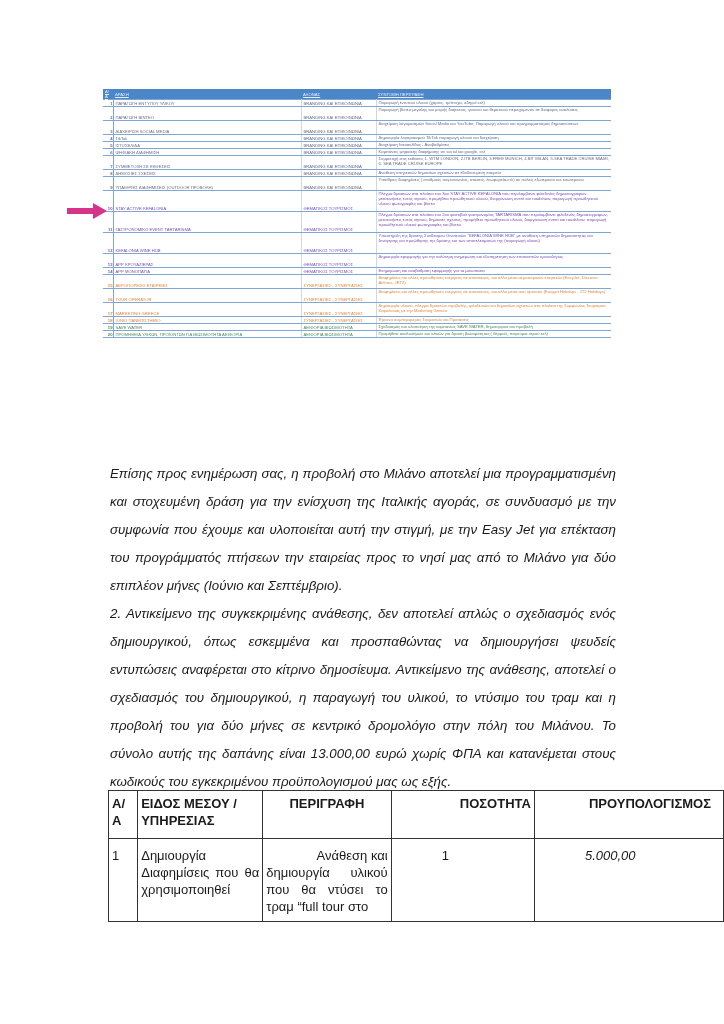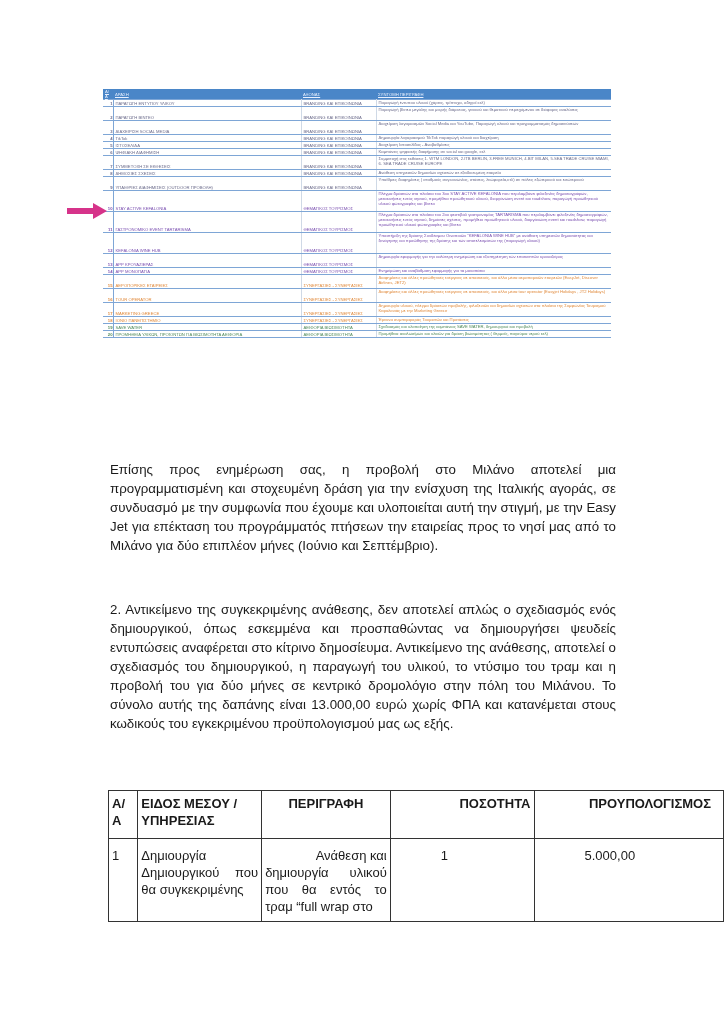--- a/index.html
+++ b/index.html
@@ -21,41 +21,41 @@
   .embed tr.h2 td { height: 13px; }
   .embed tr.h1 td { height: 6px; }
   .embed tr.h3 td { height: 20px; }
   .embed .col-num { width: 10px; }
   .embed .col-name { width: 188px; }
   .embed .col-cat { width: 75px; }
 
   .arrow { position: absolute; left: 67px; top: 203px; width: 40px; height: 16px; }
 
   
-  .para { position: absolute; left: 110px; width: 506px; font-family: "Liberation Sans", sans-serif; font-size: 13.3px; line-height: 19px; text-align: justify; color: #1a1a1a; }
+  .para { position: absolute; left: 110px; width: 506px; font-family: "Liberation Sans", sans-serif; font-size: 13.3px; line-height: 28px; text-align: justify; color: #1a1a1a; font-style: italic; }
   .p1 { top: 460px; }
   .p2 { top: 600px; }
 
   
   .btable { position: absolute; left: 108px; top: 790px; border-collapse: collapse; font-family: "Liberation Sans", sans-serif; font-size: 13px; line-height: 17px; color: #1a1a1a; }
   .btable th, .btable td { border: 1.5px solid #333; vertical-align: top; padding: 4px 3px; }
   .btable th { font-weight: bold; height: 39px; }
   .btable td { height: 70px; padding-top: 8px; }
   .c1 { width: 26px; }
   .c2 { width: 130px; margin-left: 26px; }
   .c3 { width: 134px; margin-top: 12px; }
   .c4 { width: 116px; }
   .c5 { width: 156px; }
   .btable th.c3 { text-align: center; }
   .btable th.c4 { text-align: right; }
   .btable th.c5 { text-align: right; padding-right: 12px; white-space: nowrap; }
   .btable td.c2, .btable td.c3 { text-align: justify; }
   .btable td.c3 span.indent { padding-left: 40px; }
   .btable td.c4 { padding-left: 50px; }
-  .btable td.c5 { padding-left: 50px; }
+  .btable td.c5 { padding-left: 50px; font-style: italic; }
 </style>
 </head>
 <body>
 
 <div class="embed">
   <table>
     <colgroup>
       <col class="col-num">
         <col class="col-name">
         <col class="col-cat">
@@ -205,19 +205,19 @@
   <tbody>
       <tr>
     <th class="c1" style="text-align:left">Α/Α</th>
     <th class="c2" style="text-align:left">ΕΙΔΟΣ ΜΕΣΟΥ / ΥΠΗΡΕΣΙΑΣ</th>
     <th class="c3">ΠΕΡΙΓΡΑΦΗ</th>
     <th class="c4">ΠΟΣΟΤΗΤΑ</th>
     <th class="c5">ΠΡΟΥΠΟΛΟΓΙΣΜΟΣ</th>
   </tr>
   <tr>
     <td class="c1">1</td>
-    <td class="c2">Δημιουργία Δημιουργικού που θα συγκεκριμένης</td>
-    <td class="c3"><span class="indent" style="display:block;text-align:right">Ανάθεση και</span><span>δημιουργία υλικού που θα εντός το τραμ “full wrap στο</span></td>
+    <td class="c2">Δημιουργία Διαφημίσεις που θα χρησιμοποιηθεί</td>
+    <td class="c3"><span class="indent" style="display:block;text-align:right">Ανάθεση και</span><span>δημιουργία υλικού που θα ντύσει το τραμ “full tour στο</span></td>
     <td class="c4">1</td>
     <td class="c5">5.000,00</td>
   </tr>
 </tbody>
   </table>
 
 </body></html>

